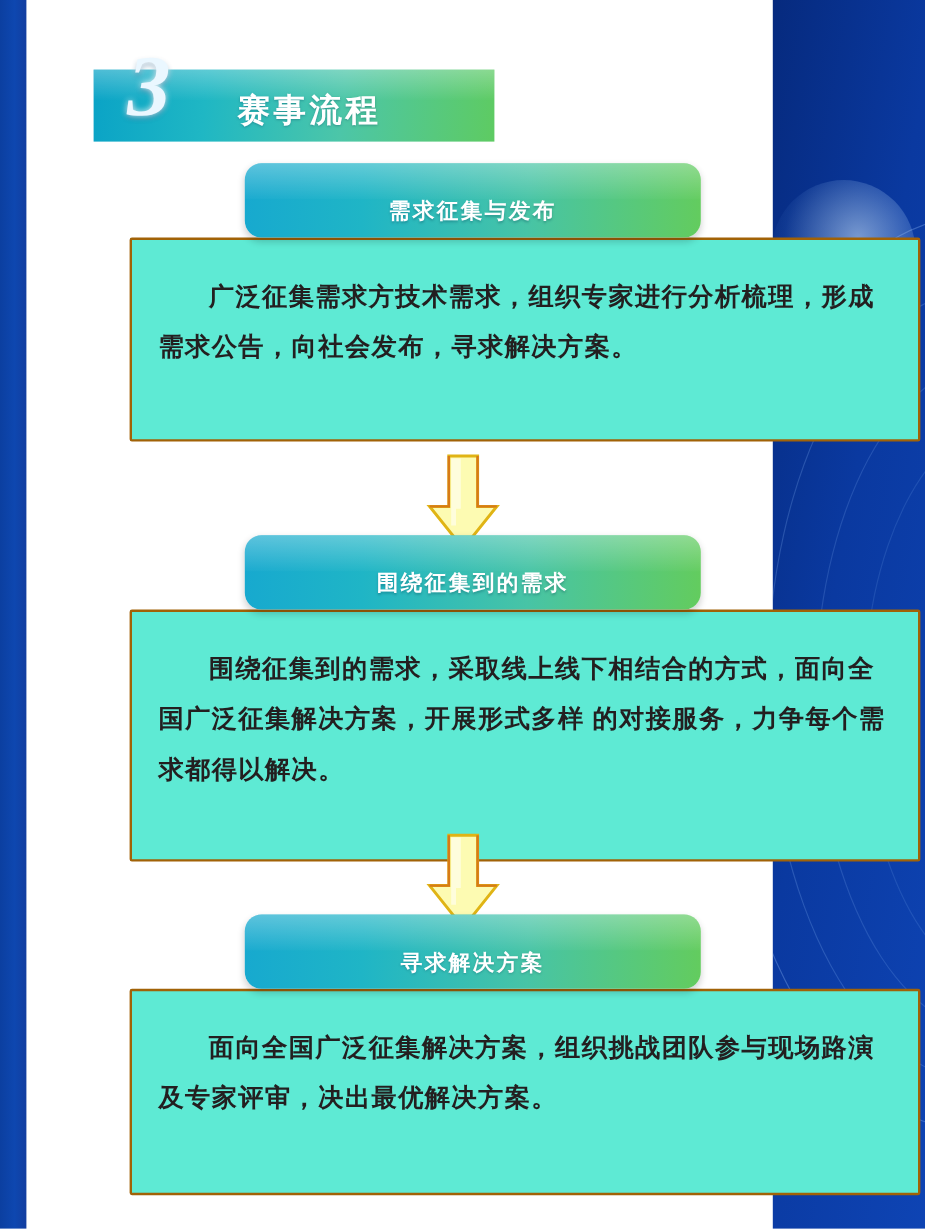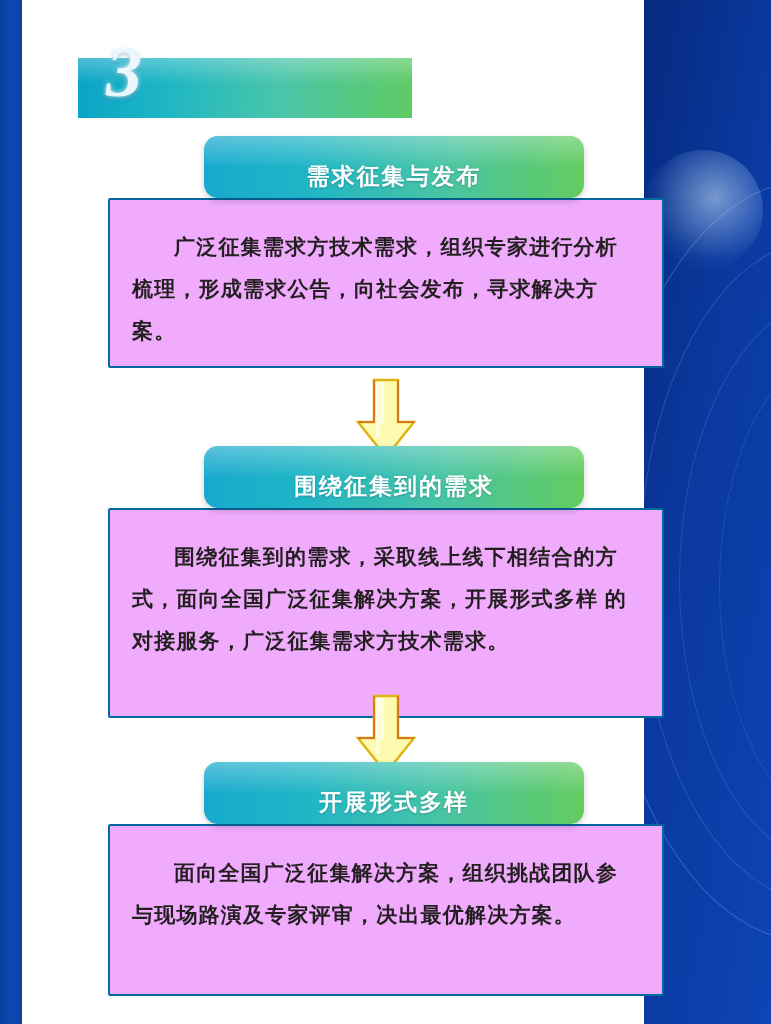--- a/index.html
+++ b/index.html
@@ -103,24 +103,24 @@
 
   
   .step {
     position: absolute;
     left: 108px;
     width: 556px;
   }
   .step-body {
     position: absolute;
     left: 0;
-    width: 556px;
+    width: 659px;
     box-sizing: border-box;
-    background: #f0abfc;
-    border: 2px solid #0369a1;
+    background: #5eead4;
+    border: 2px solid #a16207;
     border-radius: 2px;
   }
   .step-text {
     font-family: "Liberation Serif", serif;
     font-size: 21px;
     color: #231f20;
     line-height: 42px;
     letter-spacing: 1.2px;
     text-indent: 42px;
     padding: 26px 22px 24px 22px;
@@ -145,21 +145,21 @@
     background: linear-gradient(180deg, rgba(255,255,255,0.30), rgba(255,255,255,0.02));
   }
   .step-header .label {
     position: absolute;
     left: 0; top: 0;
     width: 100%; height: 80px;
     display: flex;
     align-items: center;
     justify-content: center;
     font-family: Liberation Mono, monospace;
-    font-size: 23px;
+    font-size: 18px;
     font-weight: bold;
     color: #ffffff;
     letter-spacing: 2px;
     text-shadow: 0 1px 2px rgba(0,60,80,0.30);
   }
 
   
   #step-1 { top: 166px; }
   #step-1 .step-body { top: 32px; height: 170px; }
   #step-2 { top: 476px; }
@@ -191,20 +191,21 @@
     <div class="arc a3"></div>
     <div class="arc a4"></div>
     <div class="glow-dot"></div>
   </div>
 
   <div id="section-head">
     <div class="bar">
       <div class="bar-sheen"></div>
     </div>
     <div id="section-number">3</div>
+    <div id="section-title">赛事流程</div>
   </div>
 
   <div class="step" id="step-1">
     <div class="step-body">
       <div class="step-text">广泛征集需求方技术需求，组织专家进行分析梳理，形成需求公告，向社会发布，寻求解决方案。</div>
     </div>
     <div class="step-header">
       <div class="sheen"></div>
       <div class="label">需求征集与发布</div>
     </div>
@@ -214,21 +215,21 @@
     <svg width="72" height="82" viewBox="0 0 72 82" aria-hidden="true">
       <polygon points="24,2 48,2 48,44 64,44 36,79 8,44 24,44" fill="#fdfbb2" stroke="#e0b415" stroke-width="2.5"></polygon>
       <polygon points="26,4 34,4 34,46 30,46 30,60 26,60" fill="#ffffff" opacity="0.55"></polygon>
       <polyline points="24,2 24,44 8,44" fill="none" stroke="#cf4a1a" stroke-width="2" opacity="0.55"></polyline>
       <polyline points="48,2 48,44 64,44" fill="none" stroke="#cf4a1a" stroke-width="2" opacity="0.55"></polyline>
     </svg>
   </div>
 
   <div class="step" id="step-2">
     <div class="step-body">
-      <div class="step-text">围绕征集到的需求，采取线上线下相结合的方式，面向全国广泛征集解决方案，开展形式多样 的对接服务，广泛征集需求方技术需求。</div>
+      <div class="step-text">围绕征集到的需求，采取线上线下相结合的方式，面向全国广泛征集解决方案，开展形式多样 的对接服务，力争每个需求都得以解决。</div>
     </div>
     <div class="step-header">
       <div class="sheen"></div>
       <div class="label">围绕征集到的需求</div>
     </div>
   </div>
 
   <div class="arrow" id="arrow-2">
     <svg width="72" height="82" viewBox="0 0 72 82" aria-hidden="true">
       <polygon points="24,2 48,2 48,44 64,44 36,79 8,44 24,44" fill="#fdfbb2" stroke="#e0b415" stroke-width="2.5"></polygon>
@@ -237,17 +238,17 @@
       <polyline points="48,2 48,44 64,44" fill="none" stroke="#cf4a1a" stroke-width="2" opacity="0.55"></polyline>
     </svg>
   </div>
 
   <div class="step" id="step-3">
     <div class="step-body">
       <div class="step-text">面向全国广泛征集解决方案，组织挑战团队参与现场路演及专家评审，决出最优解决方案。</div>
     </div>
     <div class="step-header">
       <div class="sheen"></div>
-      <div class="label">开展形式多样</div>
+      <div class="label">寻求解决方案</div>
     </div>
   </div>
 
 </div>
 
 </body></html>

